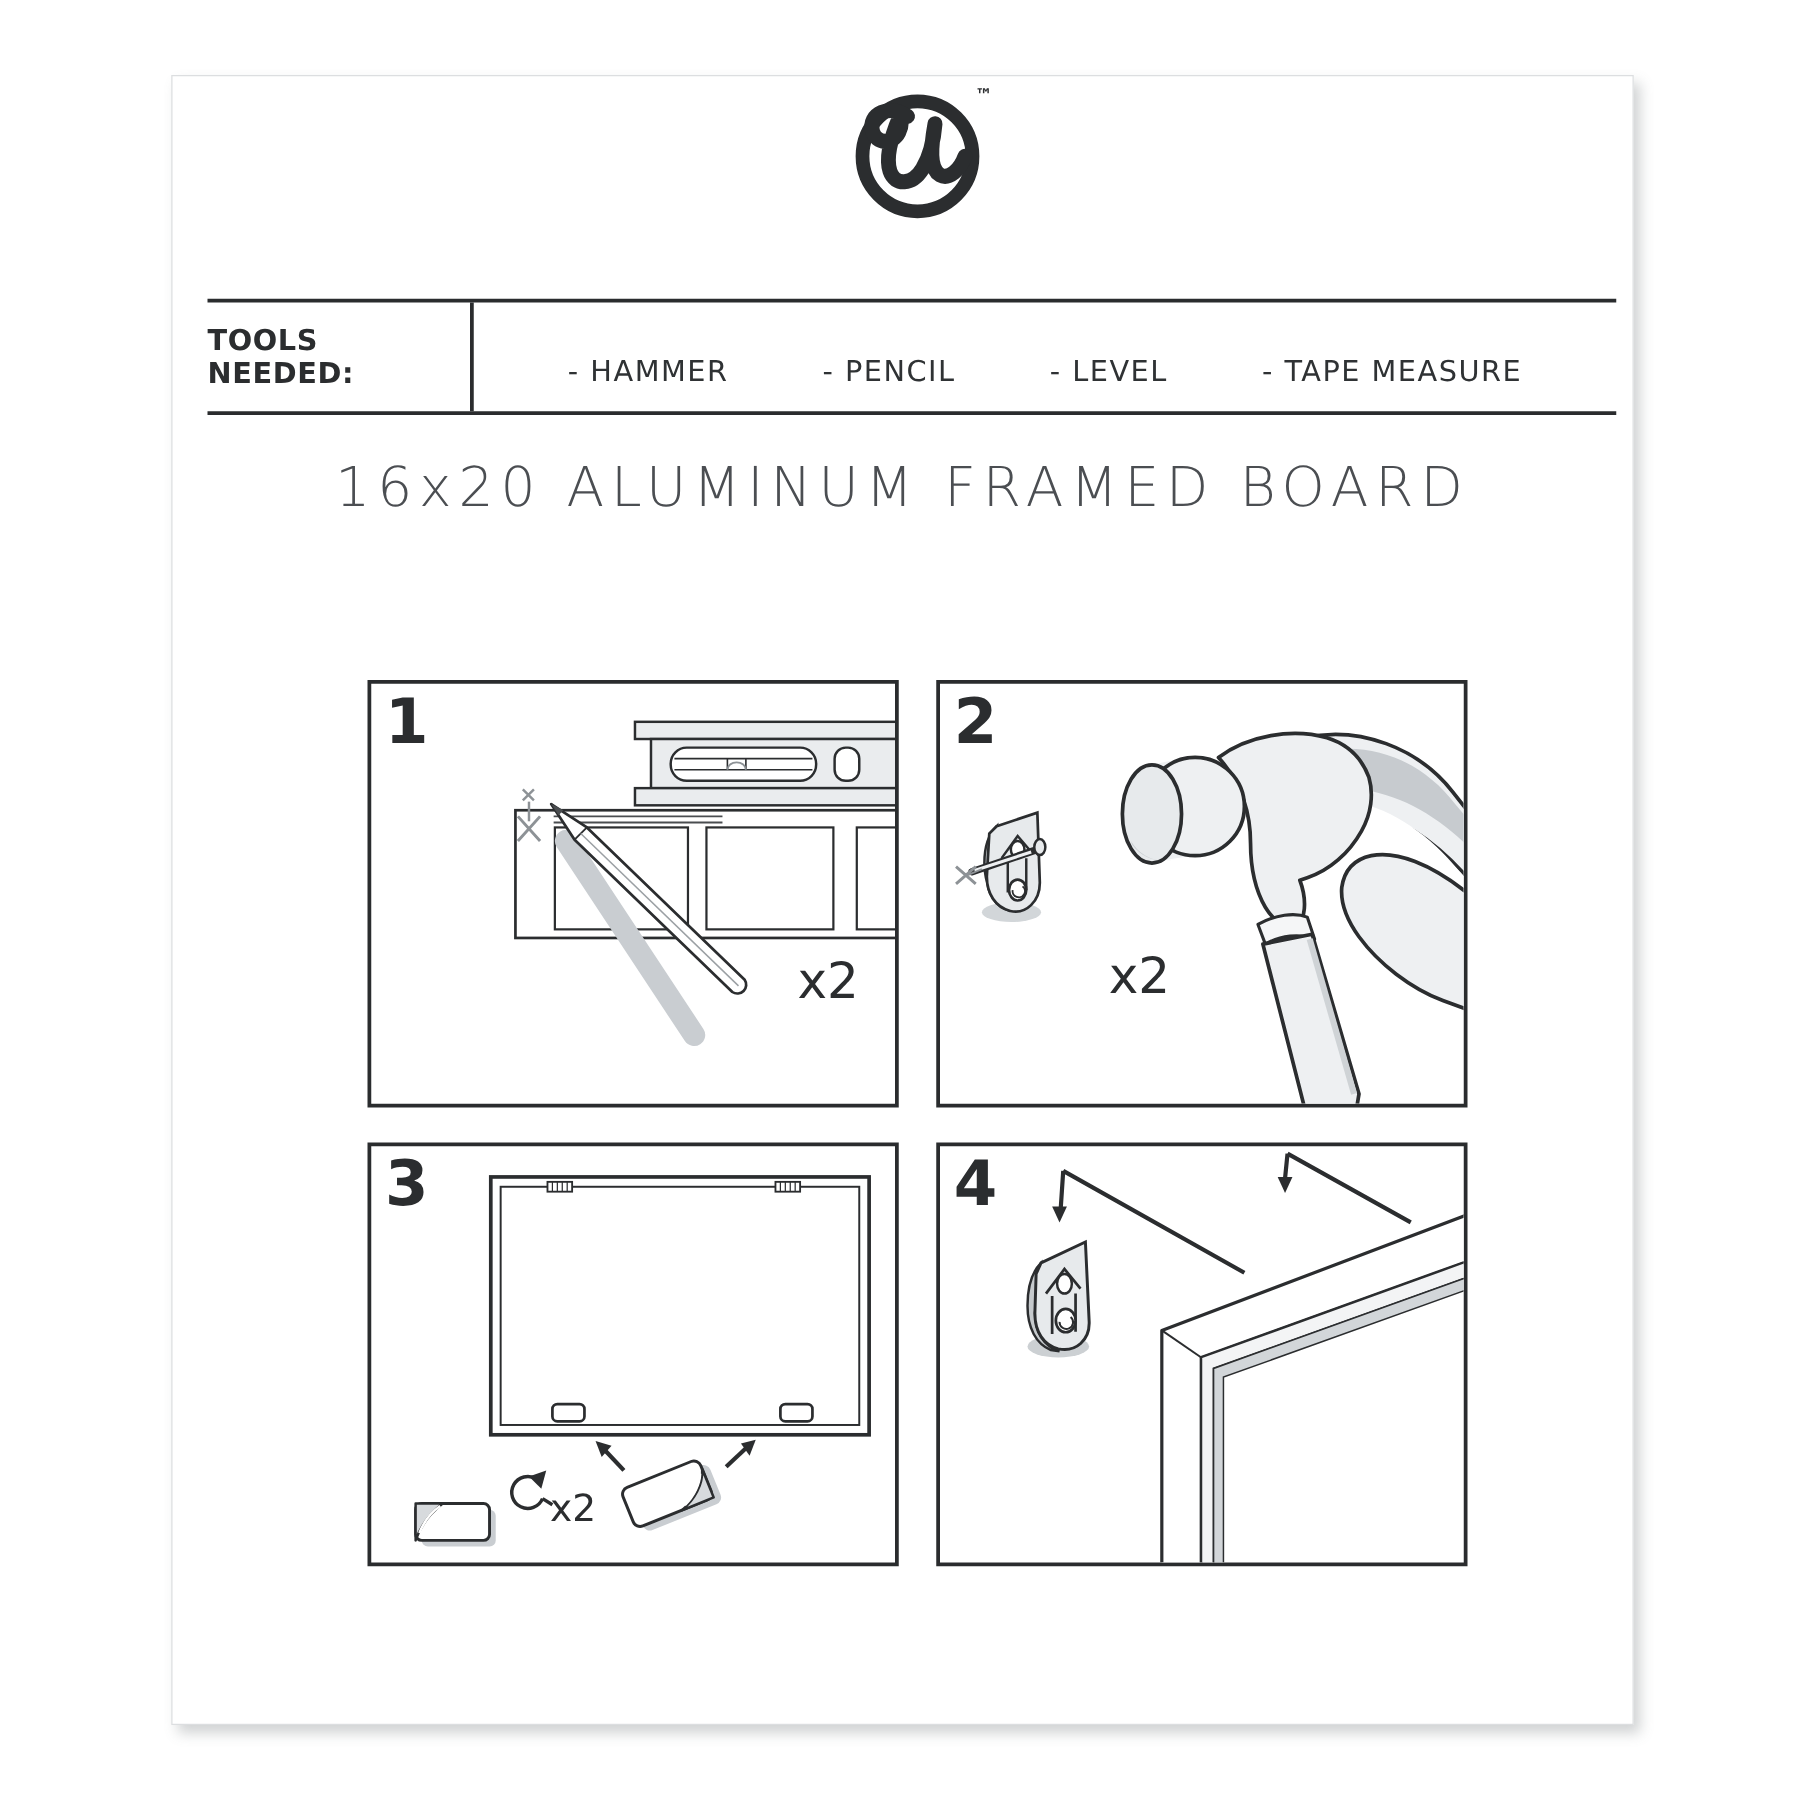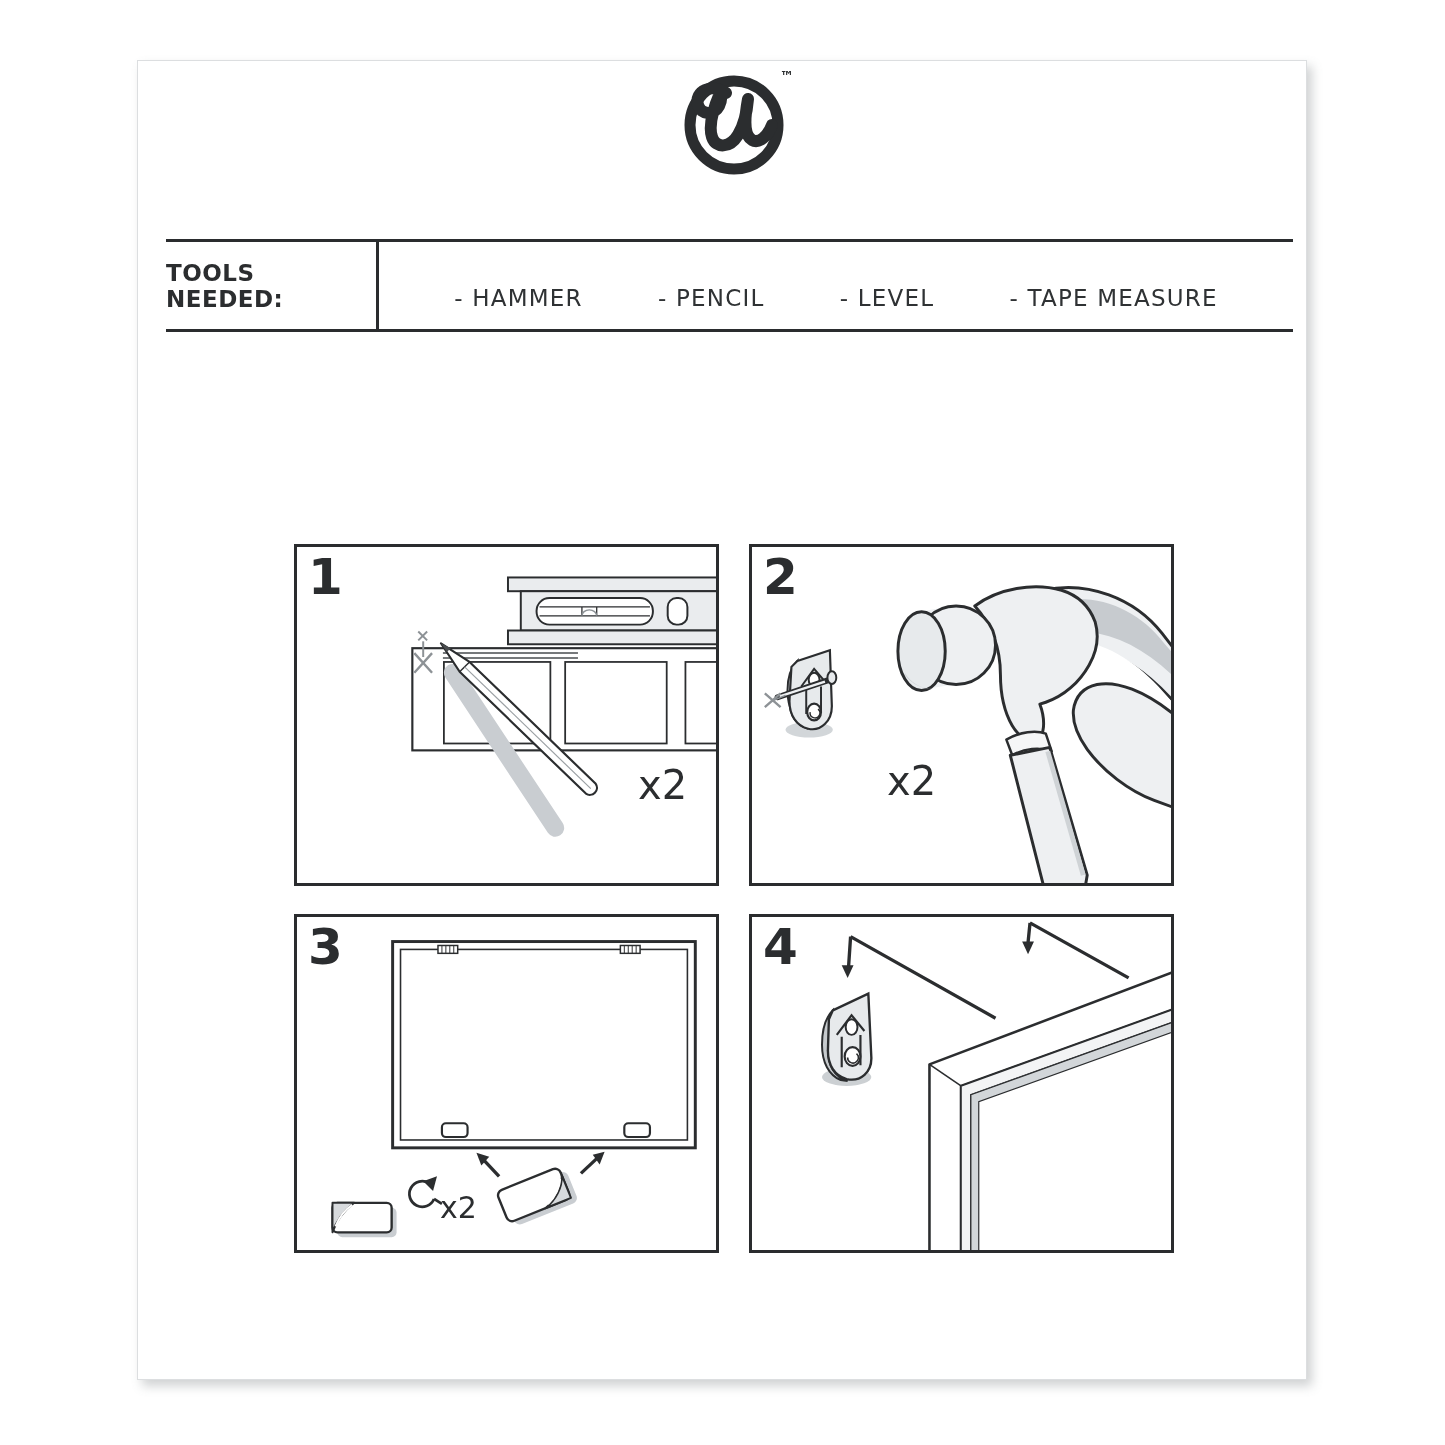--- a/index.html
+++ b/index.html
@@ -56,20 +56,21 @@
     </div>
     <div class="tools-items">
       <span class="tool-item">- HAMMER</span>
       <span class="tool-item">- PENCIL</span>
       <span class="tool-item">- LEVEL</span>
       <span class="tool-item">- TAPE MEASURE</span>
     </div>
   </div>
 
   <div class="title">
+    <div>16x20 ALUMINUM FRAMED BOARD</div>
   </div>
 
   <div class="panel p1">
     <svg viewBox="0 0 425 342" preserveAspectRatio="none">
 
       <g stroke="#2b2d2f" stroke-width="2">
         <rect x="214" y="31" width="222" height="14" fill="#eaecee"></rect>
         <rect x="227" y="45" width="209" height="40" fill="#eaecee"></rect>
         <rect x="243" y="52" width="118" height="27" rx="13" fill="#fff"></rect>
         <path d="M246,61 H358 M246,70 H358" stroke-width="1.3" fill="none"></path>

